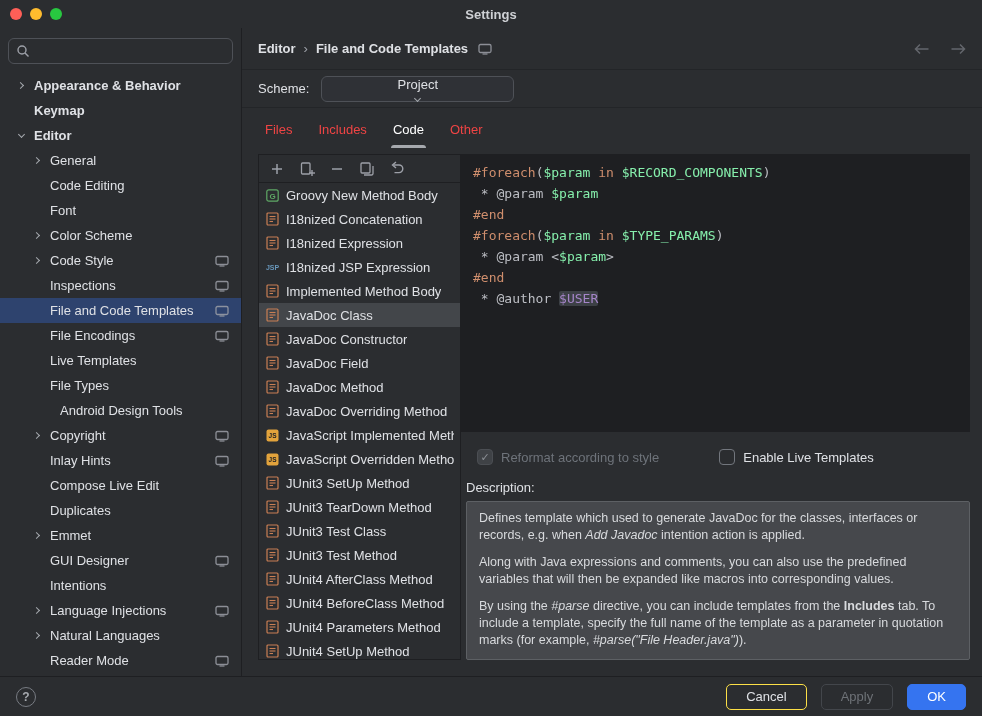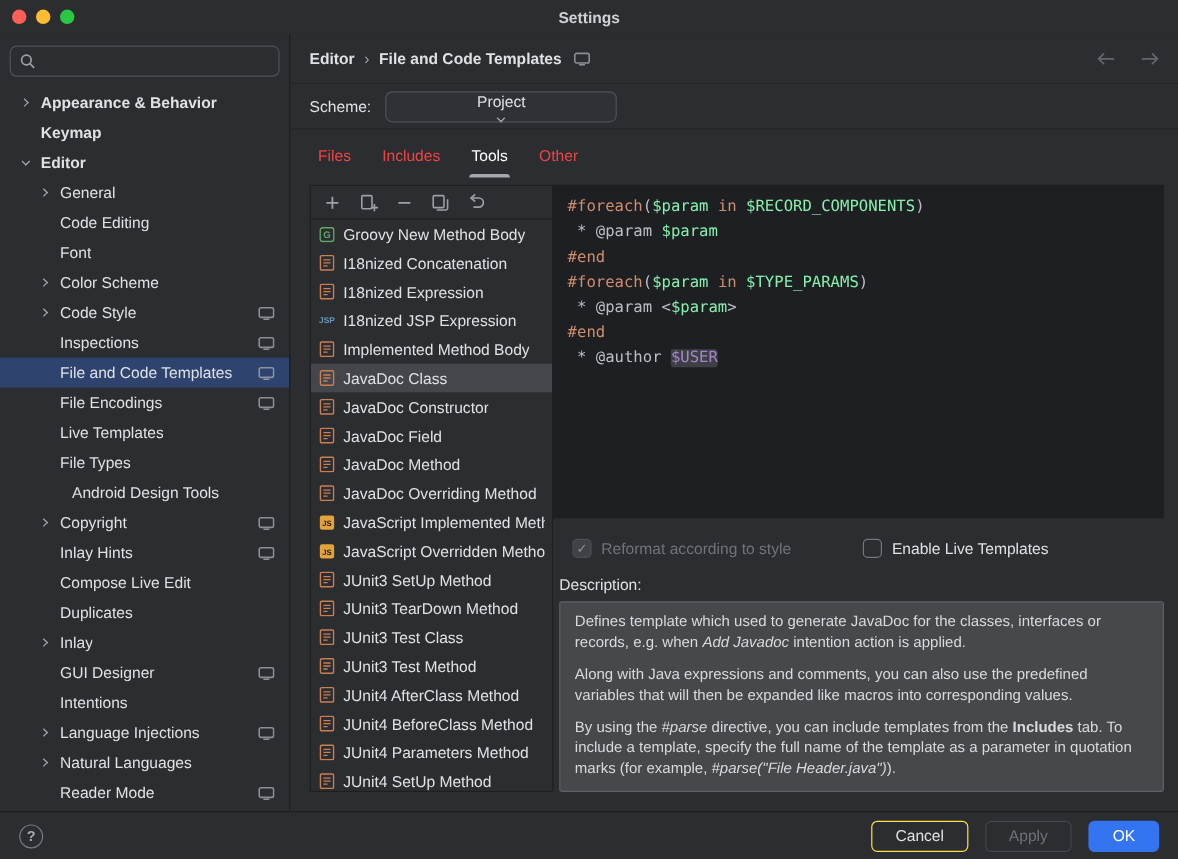--- a/index.html
+++ b/index.html
@@ -236,21 +236,21 @@
             <span class="tree-label">Compose Live Edit</span>
           </div>
           <div class="tree-row" style="padding-left: 30px;">
             <span class="chev-box"></span>
             <span class="tree-label">Duplicates</span>
           </div>
           <div class="tree-row" style="padding-left: 30px;">
             <span class="chev-box">
               <span class="chev-right"></span>
             </span>
-            <span class="tree-label">Inlay</span>
+            <span class="tree-label">Emmet</span>
           </div>
           <div class="tree-row" style="padding-left: 30px;">
             <span class="chev-box"></span>
             <span class="tree-label">GUI Designer</span>
             <span class="badge">
               <svg width="14" height="12" viewBox="0 0 14 12">
                 <rect x="1" y="1.5" width="12" height="8" rx="1.5" fill="none" stroke="#9da0a8" stroke-width="1.3"></rect>
                 <line x1="4.5" y1="11" x2="9.5" y2="11" stroke="#9da0a8" stroke-width="1.3"></line>
               </svg>
             </span>
@@ -320,21 +320,21 @@
         <span class="scheme-label">Scheme:</span>
         <div class="scheme-select">
           <span>Project</span>
           <span class="chev-down"></span>
         </div>
       </div>
 
       <div class="tabs" id="tabs">
           <div class="tab">Files</div>
           <div class="tab">Includes</div>
-          <div class="tab active">Tools</div>
+          <div class="tab active">Code</div>
           <div class="tab">Other</div>
         </div>
 
       <div class="panels">
 
         <div class="tpl-list">
           <div class="tpl-toolbar">
             <span class="tool-btn">
               <svg width="16" height="16" viewBox="0 0 16 16">
                   <line x1="8" y1="3" x2="8" y2="13" stroke="#9da0a8" stroke-width="1.5"></line>

